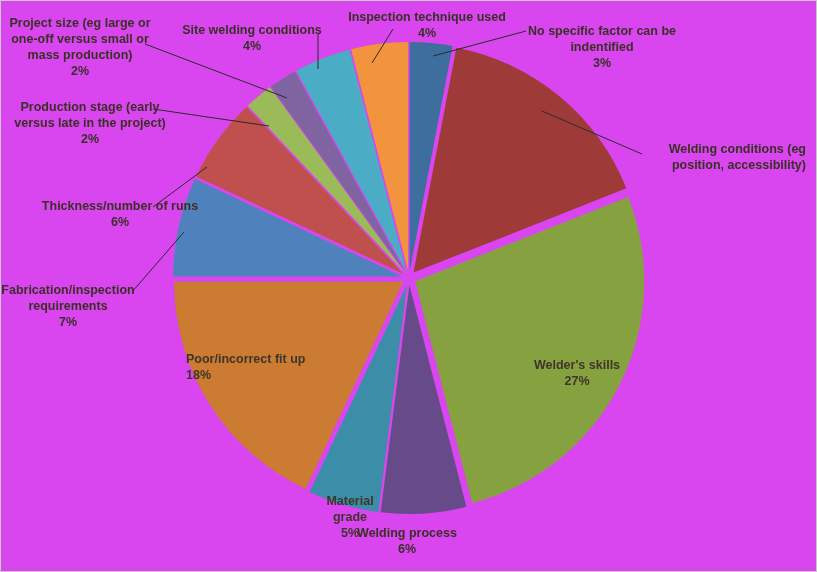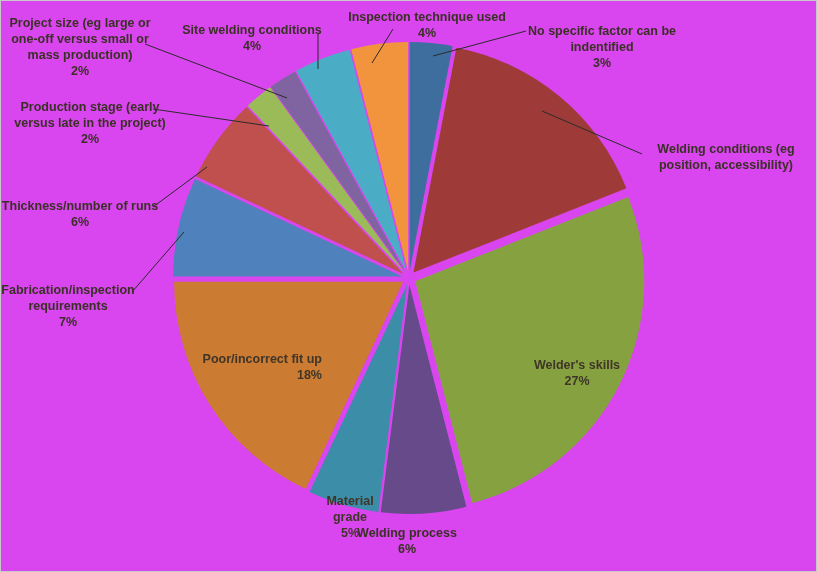--- a/index.html
+++ b/index.html
@@ -81,24 +81,24 @@
   <div id="labels">
       <div class="data-label" style="left: 4px; top: 14px; width: 150px; text-align: center;"><span>Project size (eg large or
 one-off versus small or
 mass production)</span><span class="lbl-pct">2%</span></div>
       <div class="data-label" style="left: 175px; top: 21px; width: 152px; text-align: center;"><span>Site welding conditions</span><span class="lbl-pct">4%</span></div>
       <div class="data-label" style="left: 345px; top: 8px; width: 162px; text-align: center;"><span>Inspection technique used</span><span class="lbl-pct">4%</span></div>
       <div class="data-label" style="left: 520px; top: 22px; width: 162px; text-align: center;"><span>No specific factor can be
 indentified</span><span class="lbl-pct">3%</span></div>
       <div class="data-label" style="left: 10px; top: 98px; width: 158px; text-align: center;"><span>Production stage (early
 versus late in the project)</span><span class="lbl-pct">2%</span></div>
-      <div class="data-label" style="left: 645px; top: 140px; width: 160px; text-align: center;"><span>Welding conditions (eg
+      <div class="data-label" style="left: 645px; top: 140px; width: 160px; text-align: right;"><span>Welding conditions (eg
 position, accessibility)</span></div>
-      <div class="data-label" style="left: 0px; top: 197px; width: 158px; text-align: center;"><span>Thickness/number of runs</span><span class="lbl-pct">6%</span></div>
+      <div class="data-label" style="left: 0px; top: 197px; width: 158px; text-align: center; padding-left: 40px;"><span>Thickness/number of runs</span><span class="lbl-pct">6%</span></div>
       <div class="data-label" style="left: 0px; top: 281px; width: 134px; text-align: center;"><span>Fabrication/inspection
 requirements</span><span class="lbl-pct">7%</span></div>
-      <div class="data-label inside" style="left: 185px; top: 350px; width: 136px; text-align: right;"><span>Poor/incorrect fit up</span><span class="lbl-pct">18%</span></div>
+      <div class="data-label inside" style="left: 185px; top: 350px; width: 136px; text-align: left;"><span>Poor/incorrect fit up</span><span class="lbl-pct">18%</span></div>
       <div class="data-label inside" style="left: 522px; top: 356px; width: 108px; "><span>Welder's skills</span><span class="lbl-pct">27%</span></div>
       <div class="data-label inside" style="left: 320px; top: 452px; width: 58px; text-align: center; margin-top: 40px;"><span>Material
 grade</span><span class="lbl-pct">5%</span></div>
       <div class="data-label" style="left: 344px; top: 524px; width: 124px; text-align: center;"><span>Welding process</span><span class="lbl-pct">6%</span></div>
     </div>
 </div>
 
 </body></html>

